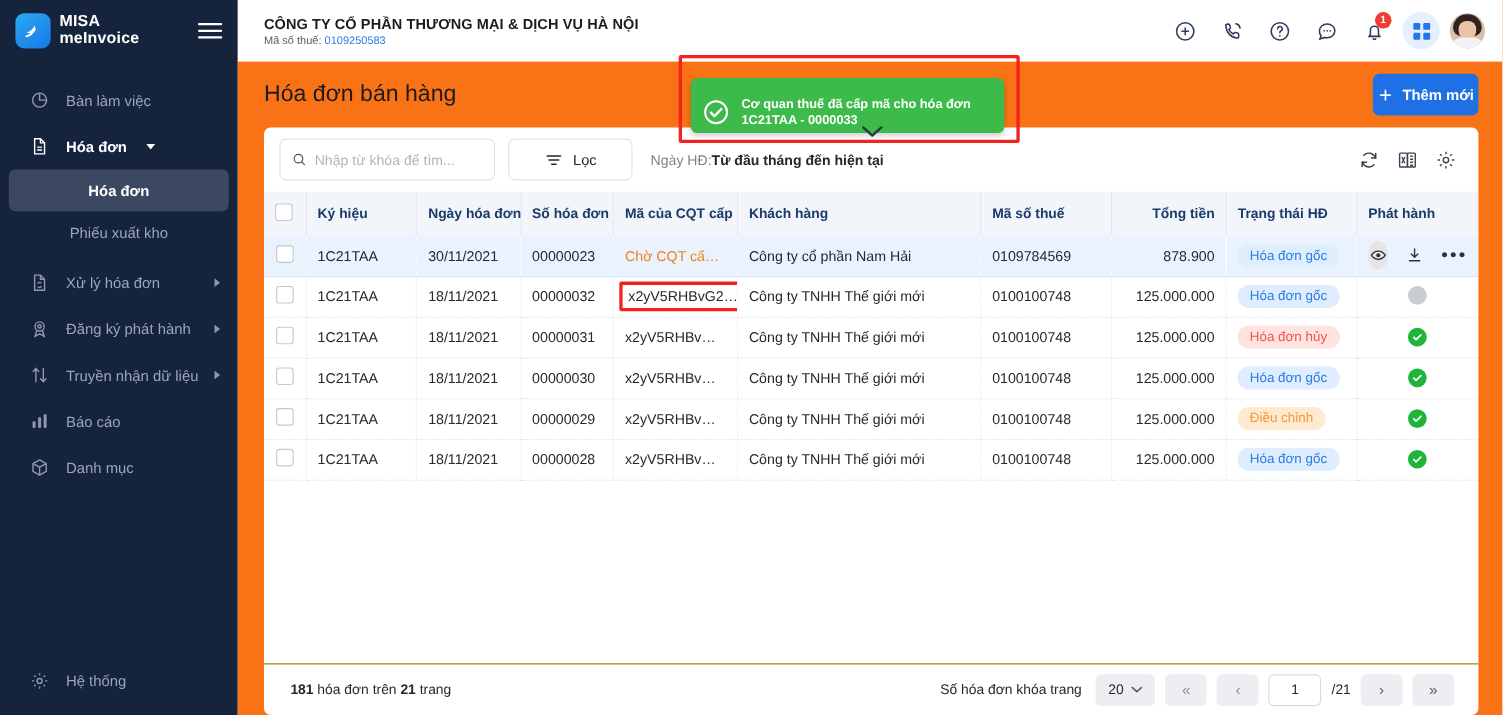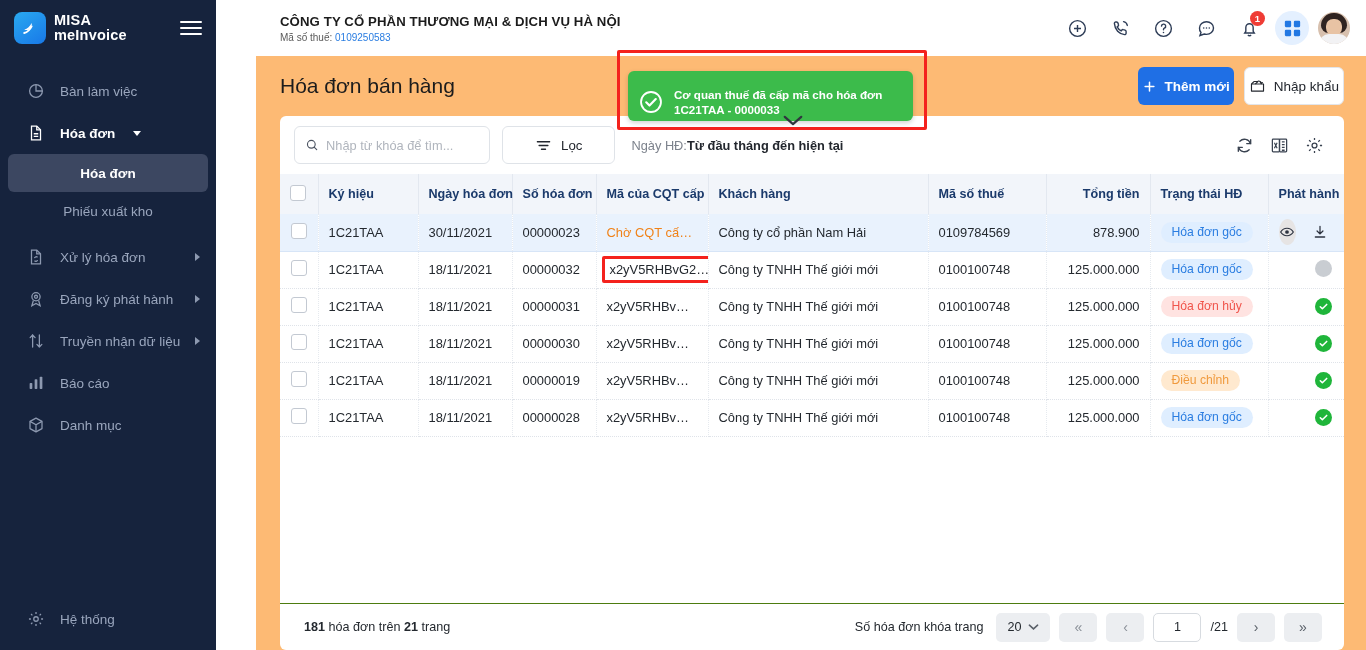--- a/index.html
+++ b/index.html
@@ -49,21 +49,21 @@
   .subnav { padding: 0 8px; }
   .sub-item {
     height: 38px; display: flex; align-items: center; justify-content: center;
     color: #9aa6bd; font-size: 13.5px; border-radius: 6px; cursor: pointer;
   }
   .sub-item.active { background: #3c4761; color: #fff; font-weight: 700; }
   .nav-gap { height: 6px; }
   .sidebar-bottom { padding-bottom: 10px; }
 
   
-  .main { flex: 1; display: flex; flex-direction: column; background: #fdba74; min-width: 0; margin-left: 40px; }
+  .main { flex: 1; display: flex; flex-direction: column; background: #f97316; min-width: 0; }
 
   .topbar {
     height: 56px; background: #fff; display: flex; align-items: center;
     padding: 0 16px 0 24px; flex: 0 0 56px;
   }
   .org { display: flex; flex-direction: column; gap: 3px; }
   .org-name { font-size: 13.2px; font-weight: 700; color: #1c1c1c; letter-spacing: .1px; }
   .org-tax { font-size: 10px; color: #5a5a5a; }
   .org-tax b { color: #2a7de1; font-weight: 400; }
   .topbar-actions { margin-left: auto; display: flex; align-items: center; gap: 9px; }
@@ -409,28 +409,20 @@
     </header>
 
     <div class="page-head">
       <h1 class="page-title">Hóa đơn bán hàng</h1>
       <div class="head-btns">
         <button class="btn btn-primary">
           <svg width="15" height="15" viewBox="0 0 24 24" fill="none" stroke="#fff" stroke-width="2.4" stroke-linecap="round">
             <path d="M12 5v14M5 12h14"></path>
           </svg>
           <span>Thêm mới</span>
-        </button>
-        <button class="btn btn-light">
-          <svg width="17" height="17" viewBox="0 0 24 24" fill="none" stroke="#23272e" stroke-width="1.6" stroke-linejoin="round">
-            <path d="M3.5 8.5h17v10h-17z"></path>
-            <path d="M3.5 8.5l3.5-3.5h5.5l-3.5 3.5"></path>
-            <path d="M13 4.2c2.4 0 4.2 1.6 4.4 3.6M17.4 7.8l1.5-1.4M17.4 7.8L16 6.4" stroke-linecap="round"></path>
-          </svg>
-          <span>Nhập khẩu</span>
         </button>
       </div>
     </div>
 
     <div class="card">
       <div class="toolbar">
         <div class="search-box">
           <svg width="16" height="16" viewBox="0 0 24 24" fill="none" stroke="#4a5260" stroke-width="1.9">
             <circle cx="10.8" cy="10.8" r="6.6"></circle>
               <path d="M15.6 15.6L20 20" stroke-linecap="round"></path>
@@ -581,21 +573,21 @@
                       <path d="M5 12.5l4.5 4.5L19 7.5"></path>
                     </svg>
                 </span>
               </td>
             </tr>
 
             <tr>
               <td class="ta-c"><span class="cb"></span></td>
               <td>1C21TAA</td>
               <td>18/11/2021</td>
-              <td>00000019</td>
+              <td>00000029</td>
               <td>x2yV5RHBvG273T...</td>
               <td>Công ty TNHH Thế giới mới</td>
               <td>0100100748</td>
               <td class="ta-r">125.000.000</td>
               <td><span class="pill pill-orange">Điều chỉnh</span></td>
               <td class="ta-c">
                 <span class="check-green">
                   <svg width="11" height="11" viewBox="0 0 24 24" fill="none" stroke="#fff" stroke-width="3.4" stroke-linecap="round" stroke-linejoin="round">
                       <path d="M5 12.5l4.5 4.5L19 7.5"></path>
                     </svg>

